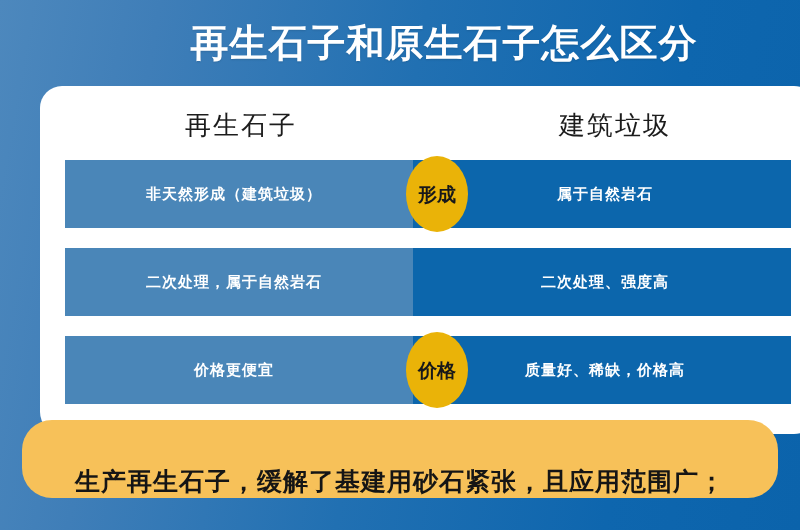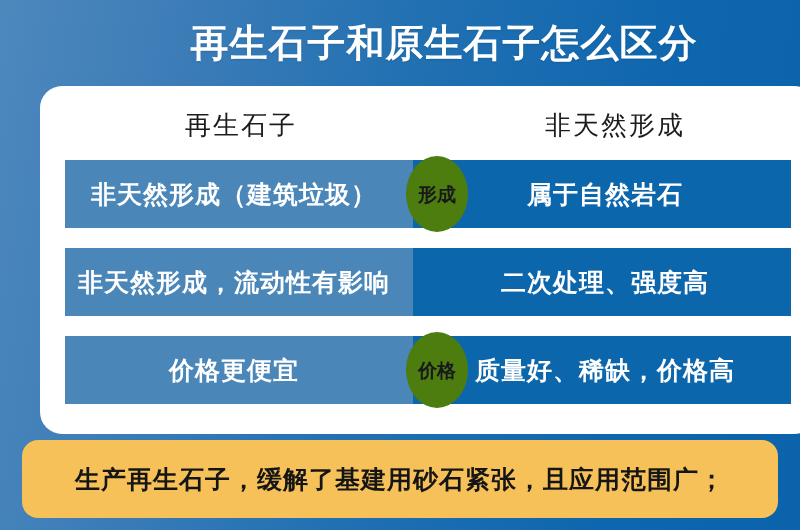--- a/index.html
+++ b/index.html
@@ -94,21 +94,21 @@
   #row-1 { top: 162px; }
   #row-2 { top: 250px; }
 
   .cell {
     height: 68px;
     display: flex;
     align-items: center;
     justify-content: center;
     box-sizing: border-box;
     color: #ffffff;
-    font-size: 25px;
+    font-size: 15px;
     font-weight: bold;
     letter-spacing: 1px;
     white-space: nowrap;
     text-align: center;
   }
   .cell-left {
     width: 348px;
     background: #4a86b8;
     padding-right: 10px;
   }
@@ -119,47 +119,47 @@
   }
 
   
   .badge {
     position: absolute;
     left: 341px;
     top: -4px;
     width: 62px;
     height: 76px;
     border-radius: 50%;
-    background: #4d7c0f;
+    background: #eab308;
     display: flex;
     align-items: center;
     justify-content: center;
     z-index: 3;
   }
   .badge-label {
     color: #17181a;
     font-size: 19px;
     font-weight: bold;
     letter-spacing: 0px;
     white-space: nowrap;
     line-height: 1;
   }
 
   
   #footer-banner {
     position: absolute;
     left: 22px;
-    top: 440px;
+    top: 420px;
     width: 756px;
     height: 78px;
     box-sizing: border-box;
     background: #f7c159;
-    border-radius: 16px;
-    display: flex;
-    align-items: center;
+    border-radius: 30px;
+    display: flex;
+    align-items: flex-end;
     justify-content: center;
   }
   #footer-text {
     color: #151515;
     font-size: 25px;
     font-weight: bold;
     letter-spacing: 1px;
     white-space: nowrap;
   }
 </style>
@@ -169,33 +169,33 @@
 <div id="poster">
 
   <div id="title-bar">
     <div id="title-text">再生石子和原生石子怎么区分</div>
   </div>
 
   <div id="compare-card">
 
     <div id="column-headers">
       <div class="col-header" id="col-header-left">再生石子</div>
-      <div class="col-header" id="col-header-right">非天然形成</div>
+      <div class="col-header" id="col-header-right">建筑垃圾</div>
     </div>
 
     <div class="compare-row" id="row-0">
       <div class="cell cell-left">非天然形成（建筑垃圾）</div>
       <div class="badge">
         <span class="badge-label">形成</span>
       </div>
       <div class="cell cell-right">属于自然岩石</div>
     </div>
 
     <div class="compare-row" id="row-1">
-      <div class="cell cell-left">非天然形成，流动性有影响</div>
+      <div class="cell cell-left">二次处理，属于自然岩石</div>
       <div class="cell cell-right">二次处理、强度高</div>
     </div>
 
     <div class="compare-row" id="row-2">
       <div class="cell cell-left">价格更便宜</div>
       <div class="badge">
         <span class="badge-label">价格</span>
       </div>
       <div class="cell cell-right">质量好、稀缺，价格高</div>
     </div>

